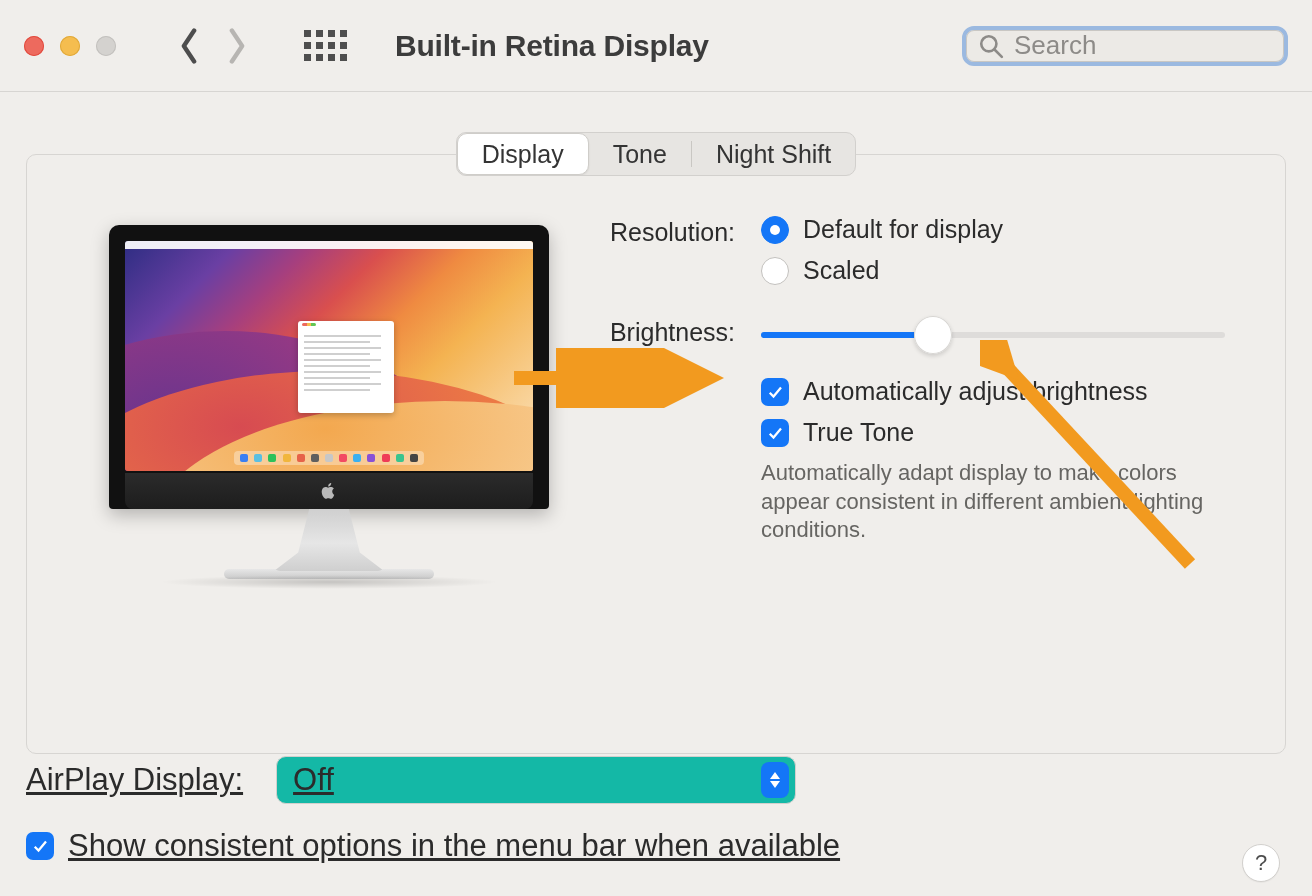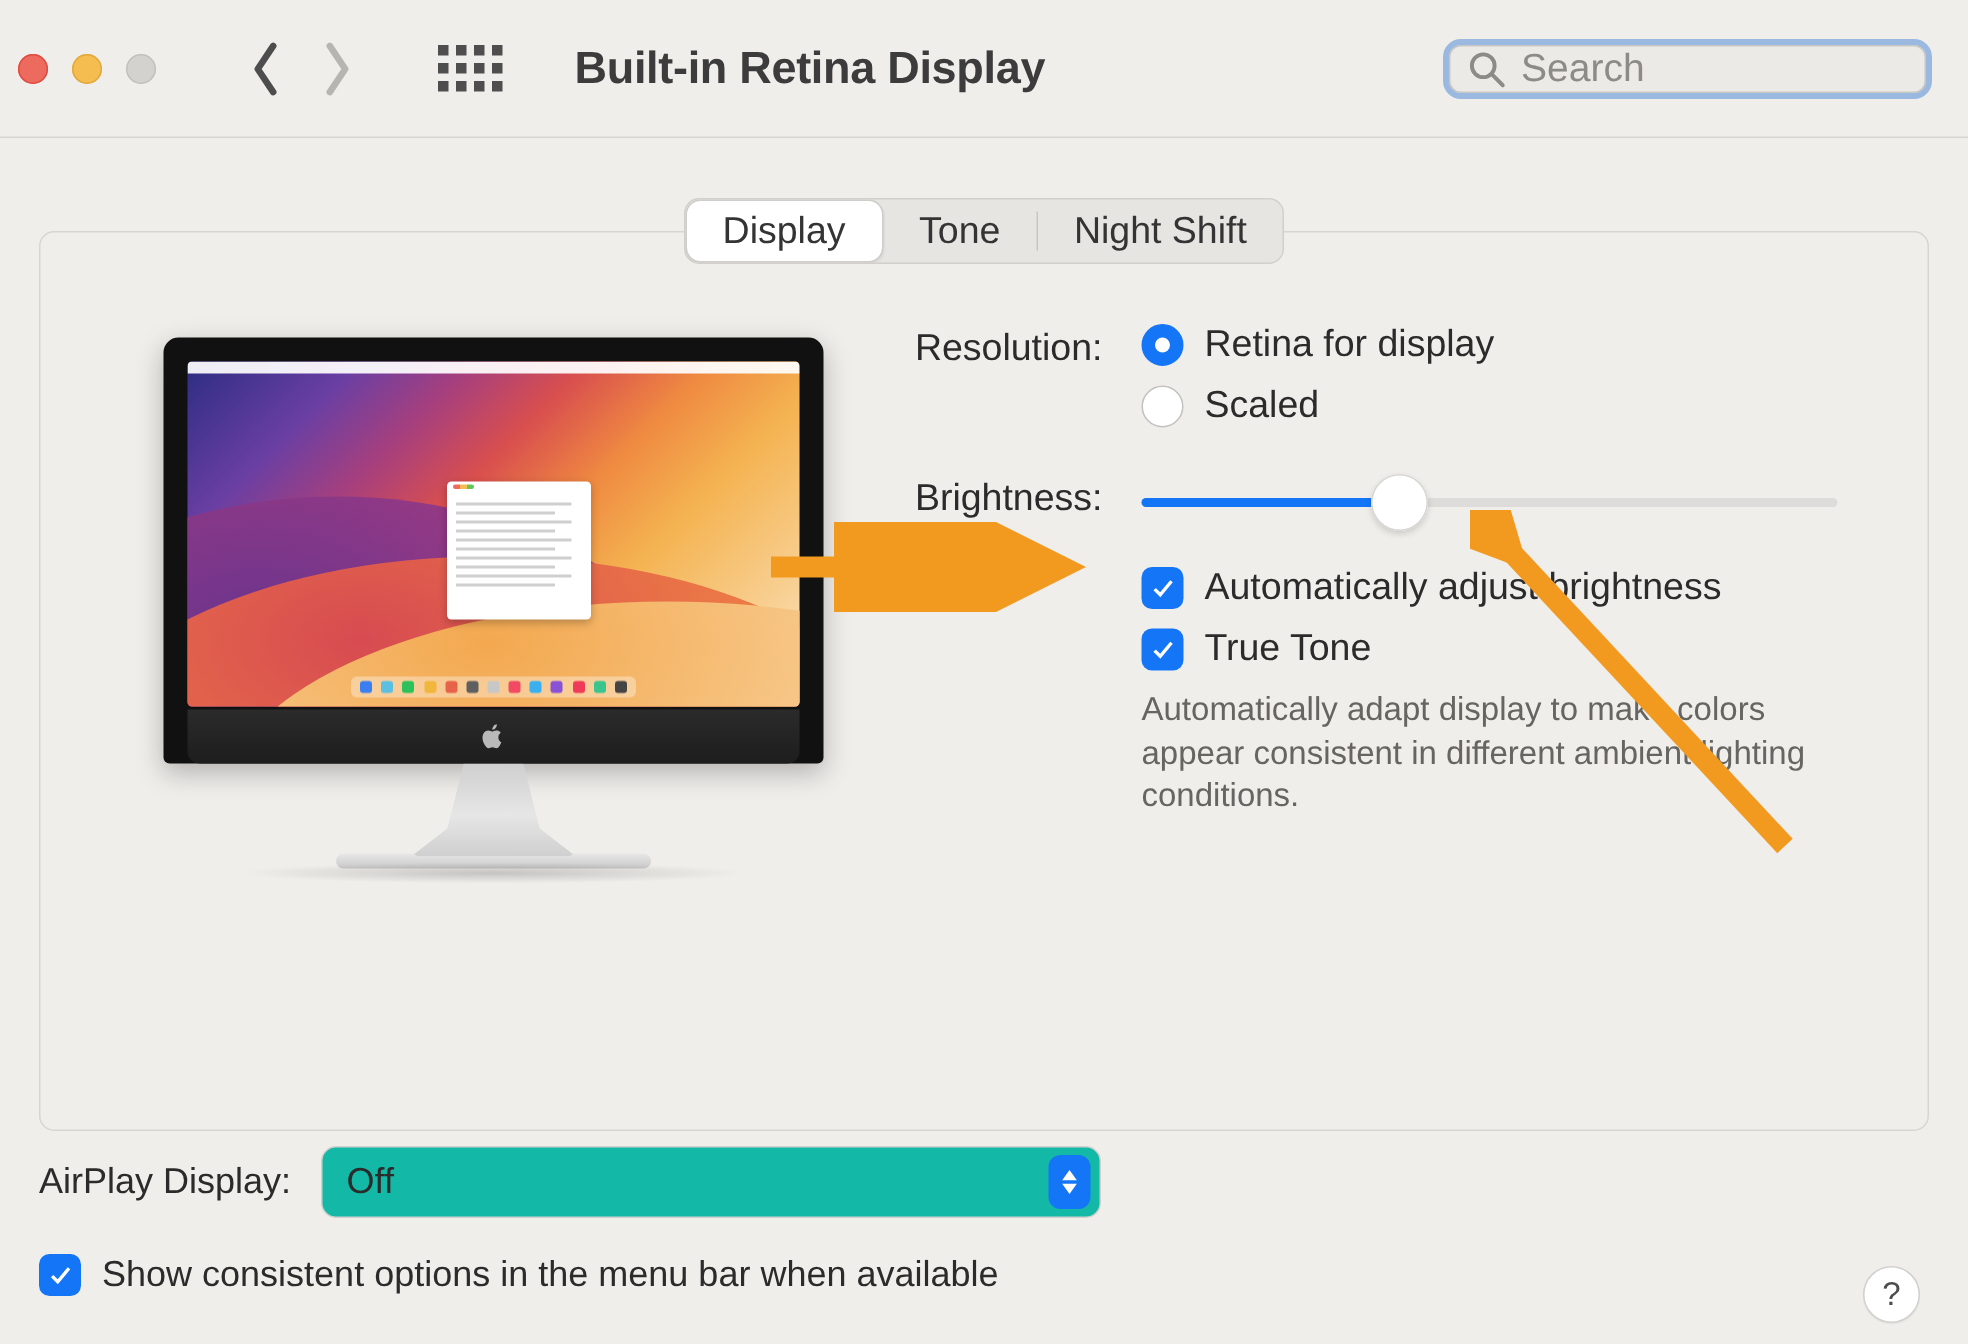--- a/index.html
+++ b/index.html
@@ -13,21 +13,21 @@
   color: #2b2b2b;
   font-size: 24px;
 }
 
 
 .toolbar {
   height: 92px;
   border-bottom: 1px solid #d7d5d2;
   display: flex;
   align-items: center;
-  padding: 0 24px 0 12px;
+  padding: 0 24px 0 24px;
   gap: 22px;
 }
 
 .traffic-lights { display: flex; gap: 16px; margin-right: 38px; }
 .traffic-light {
   width: 20px; height: 20px; border-radius: 50%;
 }
 .tl-red    { background:#ed6a5e; box-shadow: inset 0 0 0 1px #e14b3f; }
 .tl-yellow { background:#f5bd4f; box-shadow: inset 0 0 0 1px #e0a93b; }
 .tl-gray  { background:#d4d2cf; box-shadow: inset 0 0 0 1px #c3c1be; }
@@ -273,23 +273,24 @@
 
 .caption{
   font-size:22px; color:#666562; line-height:1.3; margin-top:2px;
 }
 
 
 .footer{
   position:absolute; left:26px; right:26px; bottom:8px;
 }
 .footer-row{
-  display:flex; align-items:center; gap:20px;
-  font-size:24px;
+  display:flex; align-items:center; gap:33px;
+  font-size:31px;
   margin-bottom:24px;
+  text-decoration:underline;
 }
 .select{
   flex:0 0 520px;
   height:48px;
   background:#14b8a6; border:1px solid #d2d0cd; border-radius:10px;
   display:flex; align-items:center; justify-content:space-between;
   padding:0 6px 0 16px;
 }
 .select-btn{
   width:28px; height:36px; border-radius:8px;
@@ -423,21 +424,21 @@
       </div>
     </div>
 
     <div class="settings">
 
       <div class="row">
         <div class="row-label">Resolution:</div>
         <div class="radio-group">
           <label>
             <span class="radio checked"></span>
-            <span>Retina for display</span>
+            <span>Default for display</span>
           </label>
           <label>
             <span class="radio"></span>
             <span>Scaled</span>
           </label>
         </div>
       </div>
 
       <div class="row">
         <div class="row-label">Brightness:</div>

